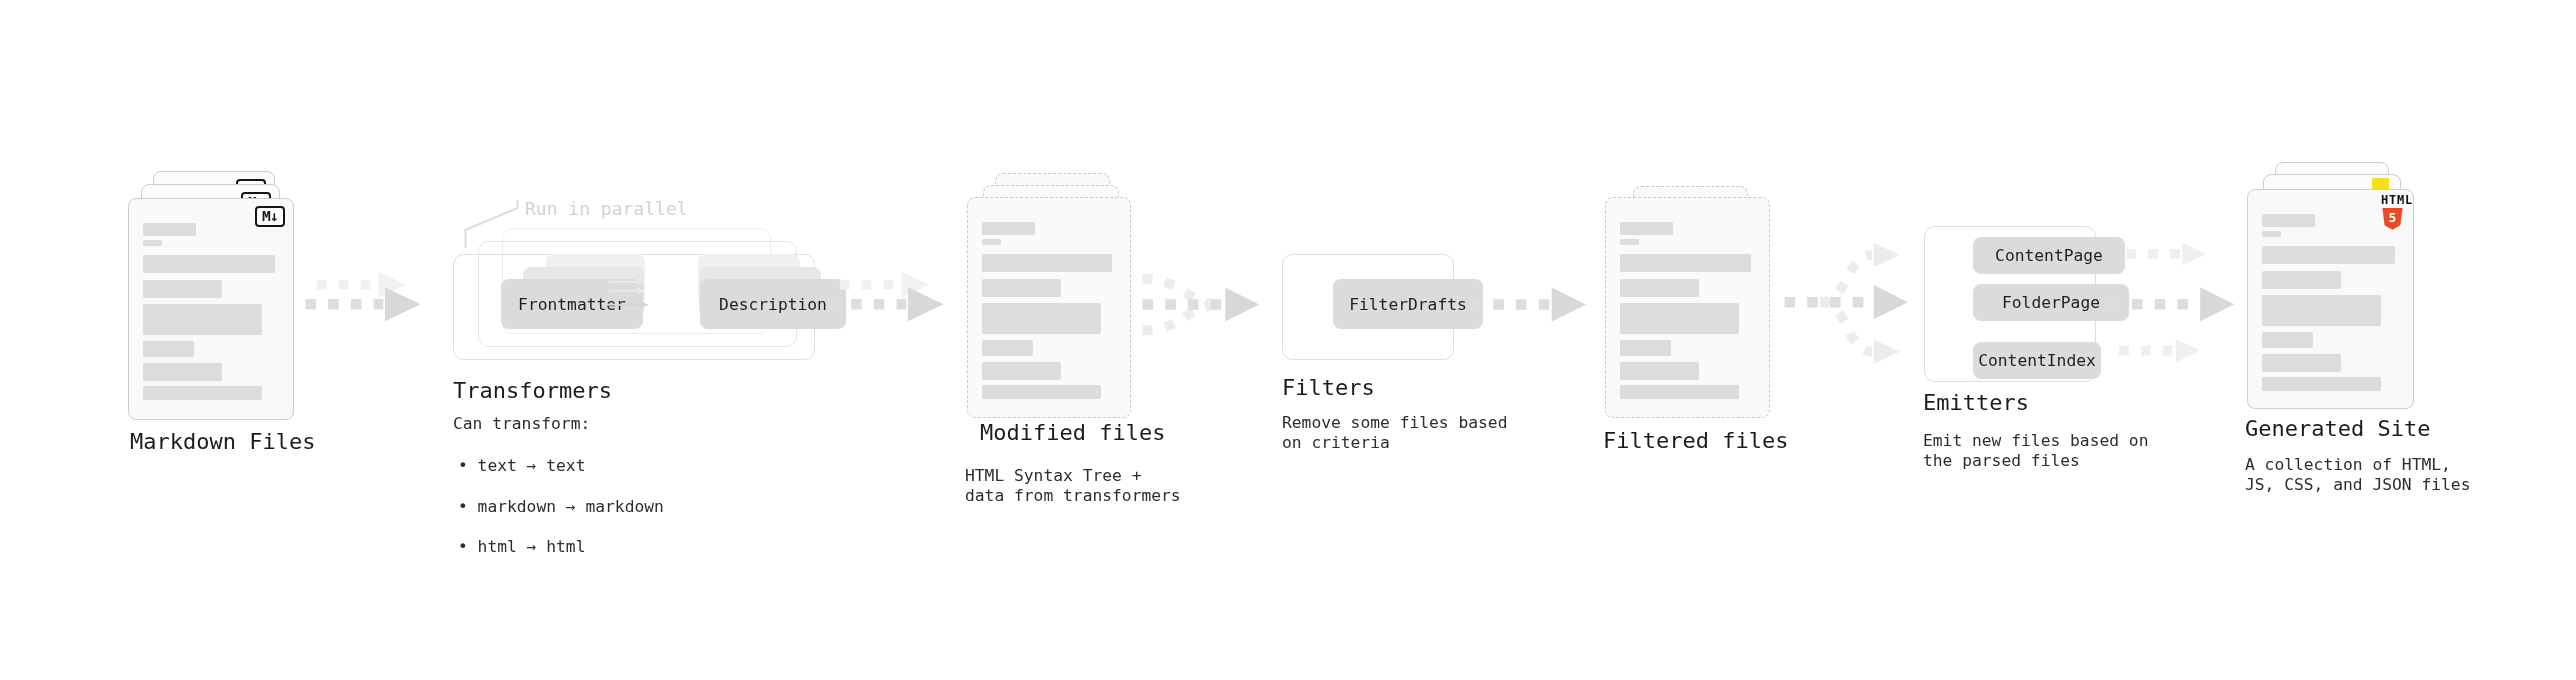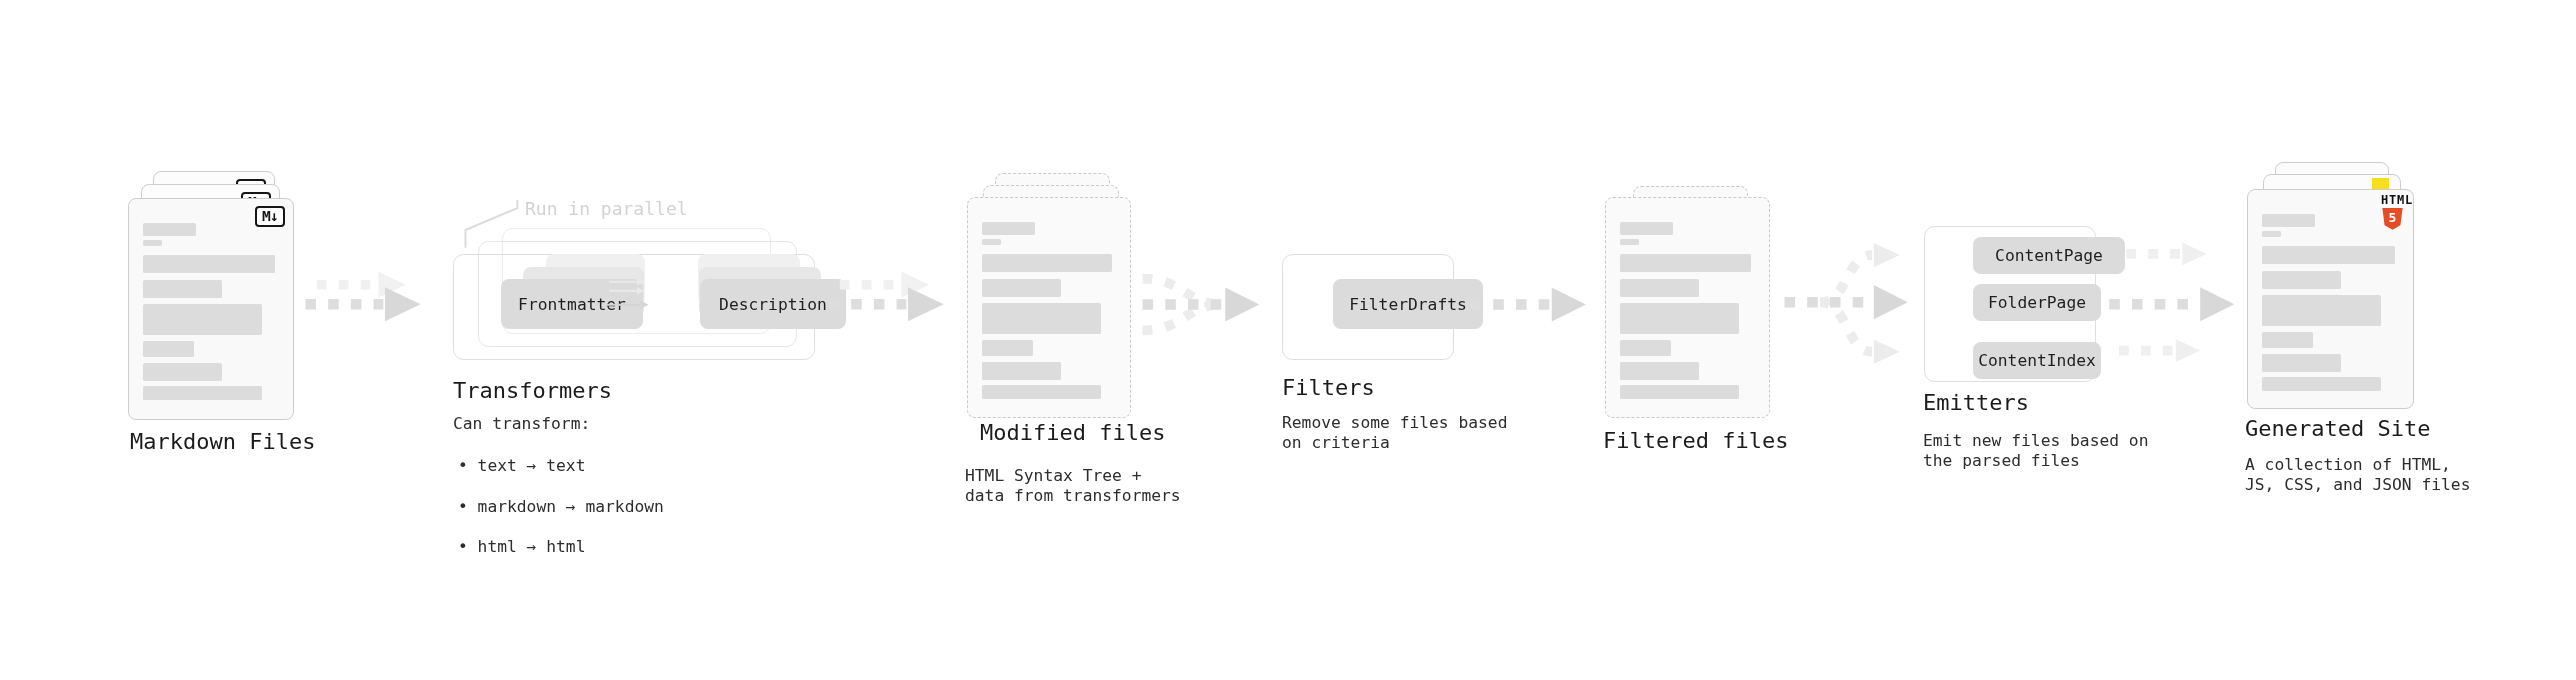--- a/index.html
+++ b/index.html
@@ -187,21 +187,21 @@
     <polygon points="118,6 150,21 118,36" fill="#ececec"></polygon>
     <path d="M52,79 C86,79 84,140 116,140" fill="none" stroke="#ececec" stroke-width="12" stroke-dasharray="12 16"></path>
     <polygon points="118,125 150,140 118,155" fill="#ececec"></polygon>
     <line x1="8" y1="79" x2="116" y2="79" stroke="#dddddd" stroke-width="13" stroke-dasharray="13 15"></line>
     <polygon points="118,58 160,79 118,100" fill="#d8d8d8"></polygon>
   </svg>
 
   <div class="group">
     <div class="frame fill" style="left:1924px;top:226px;width:172px;height:156px;"></div>
     <div class="gbox" style="left:1934px;top:237px;width:152px;height:37px;">ContentPage</div>
-    <div class="gbox" style="left:1934px;top:284px;width:128px;height:37px;">FolderPage</div>
+    <div class="gbox" style="left:1934px;top:284px;width:156px;height:37px;">FolderPage</div>
     <div class="gbox" style="left:1934px;top:342px;width:128px;height:37px;">ContentIndex</div>
     <div class="stage-label" style="left:1923px;top:390px;">Emitters</div>
     <div class="stage-caption" style="left:1923px;top:431px;">Emit new files based on
 the parsed files</div>
   </div>
 
   <svg style="left:2106px;top:236px;" width="138" height="130" viewBox="0 0 170 160">
     <line x1="25" y1="22" x2="92" y2="22" stroke="#efefef" stroke-width="12" stroke-dasharray="12 15"></line>
     <polygon points="94,8 124,22 94,36" fill="#efefef"></polygon>
     <line x1="4" y1="84" x2="114" y2="84" stroke="#dddddd" stroke-width="13" stroke-dasharray="13 15"></line>

